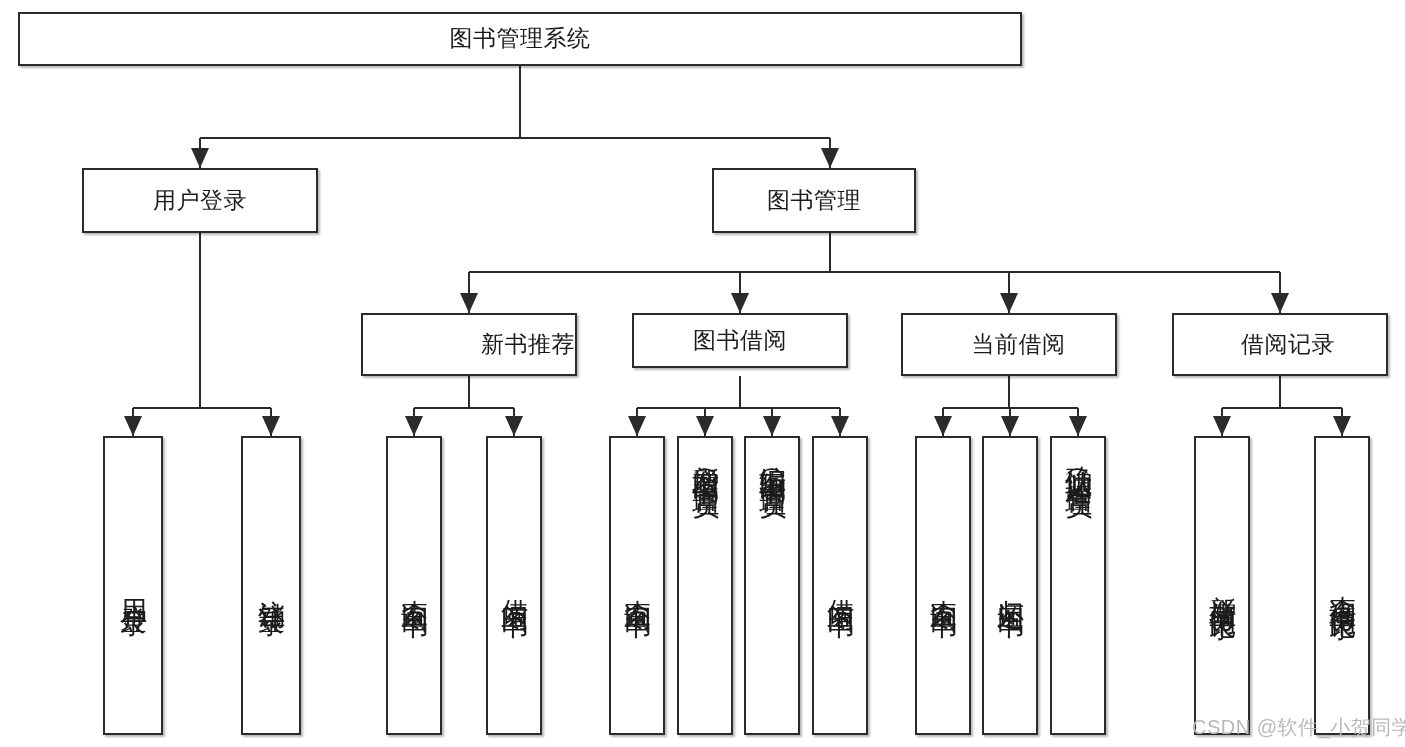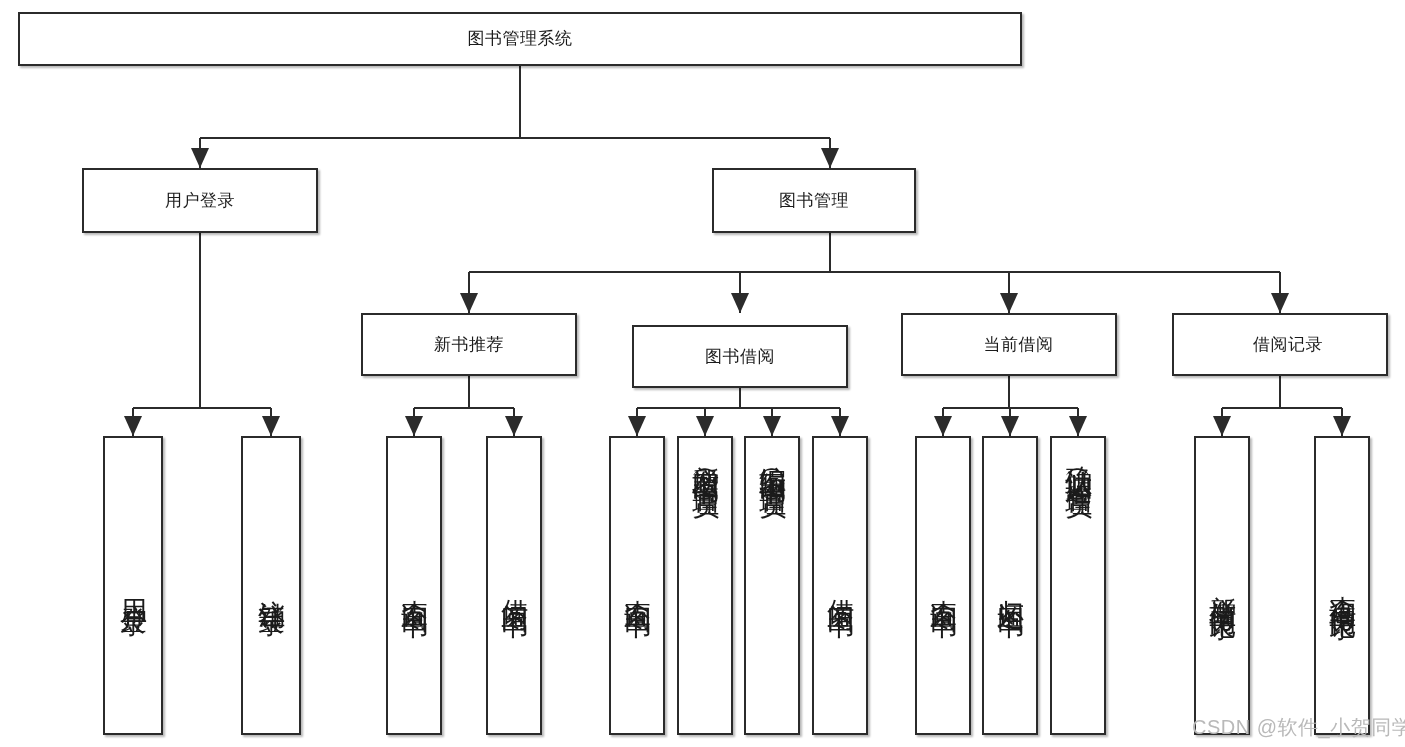--- a/index.html
+++ b/index.html
@@ -36,21 +36,21 @@
     color: #1b1b1b;
   }
   .node .label {
     display: block;
     text-align: center;
     line-height: 1.28;
     white-space: pre-wrap;
   }
   
   .node.horiz .label {
-    font-size: 17px;
+    font-size: 23px;
     letter-spacing: 0.5px;
   }
   
   .node.vert {
     align-items: center;
   }
   .node.vert .label {
     writing-mode: vertical-rl;
     text-orientation: upright;
     font-size: 27px;
@@ -131,24 +131,24 @@
   <div id="nodes">
       <div class="node horiz" style="left: 18px; top: 12px; width: 1004px; height: 54px;">
         <span class="label">图书管理系统</span>
       </div>
       <div class="node horiz" style="left: 82px; top: 168px; width: 236px; height: 65px;">
         <span class="label">用户登录</span>
       </div>
       <div class="node horiz" style="left: 712px; top: 168px; width: 204px; height: 65px;">
         <span class="label">图书管理</span>
       </div>
-      <div class="node horiz" style="left: 361px; top: 313px; width: 216px; height: 63px;">
+      <div class="node horiz" style="left: 361px; top: 313px; width: 216px; height: 63px; justify-content: flex-end;">
         <span class="label">新书推荐</span>
       </div>
-      <div class="node horiz" style="left: 632px; top: 313px; width: 216px; height: 63px; margin-top: 12px;">
+      <div class="node horiz" style="left: 632px; top: 313px; width: 216px; height: 55px;">
         <span class="label">图书借阅</span>
       </div>
       <div class="node horiz" style="left: 901px; top: 313px; width: 216px; height: 63px; padding-left: 19px;">
         <span class="label">当前借阅</span>
       </div>
       <div class="node horiz" style="left: 1172px; top: 313px; width: 216px; height: 63px; padding-left: 16px;">
         <span class="label">借阅记录</span>
       </div>
       <div class="node vert" style="left: 103px; top: 436px; width: 60px; height: 299px;">
         <span class="label">用户登录</span>

